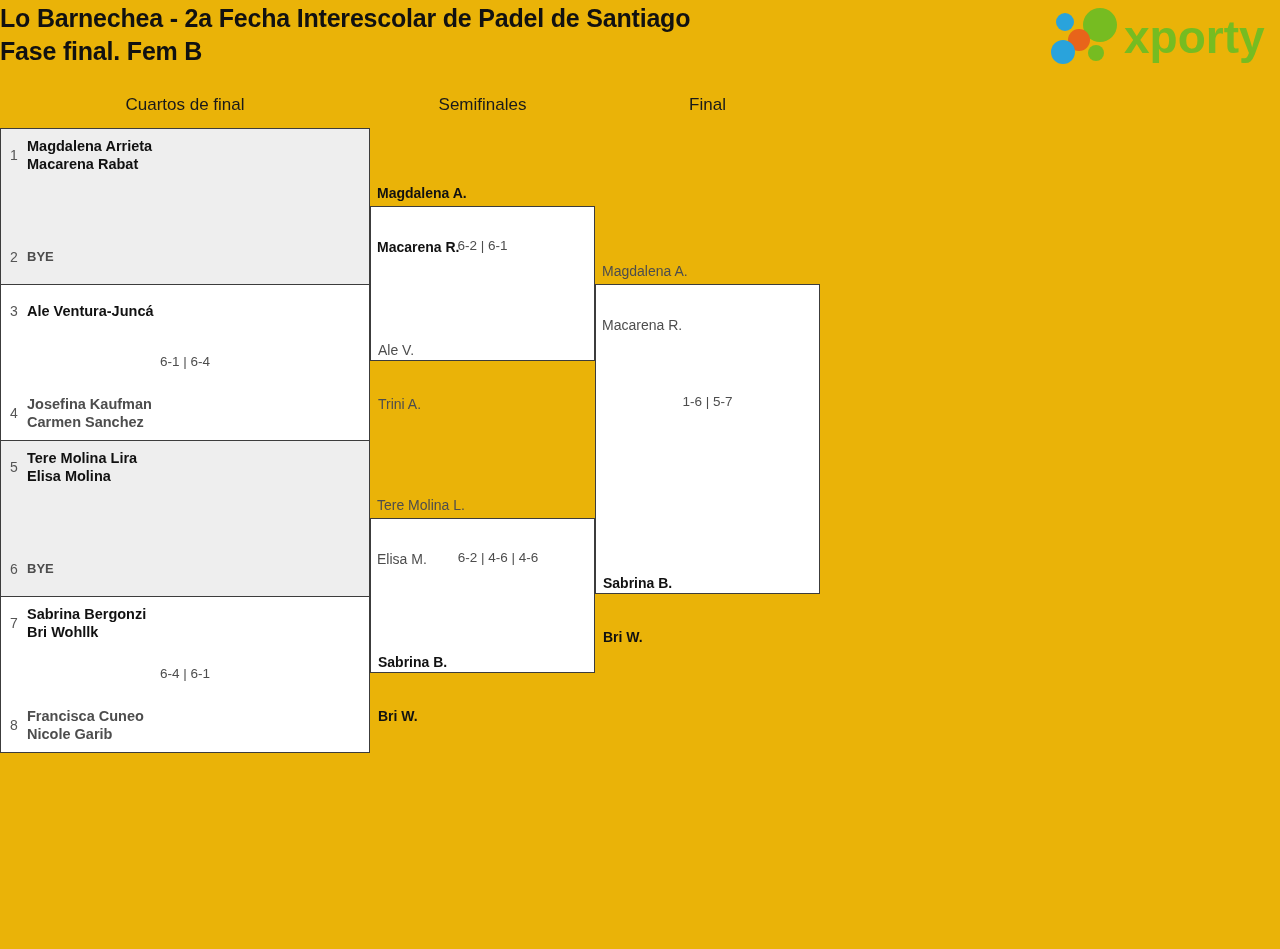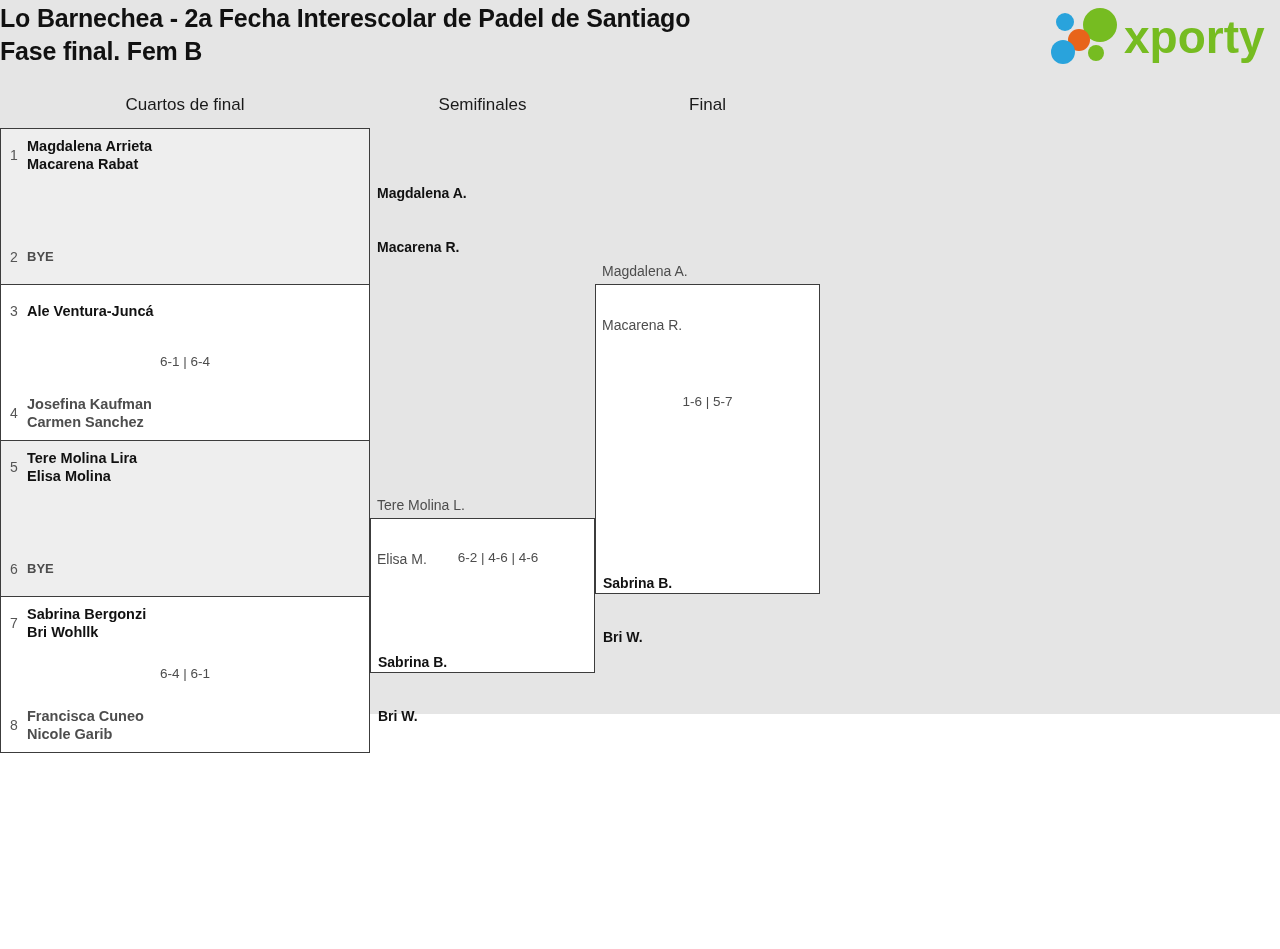--- a/index.html
+++ b/index.html
@@ -5,22 +5,22 @@
 <style>
   * { box-sizing: border-box; margin: 0; padding: 0; }
   html, body {
     width: 1280px; height: 949px;
     background: #ffffff;
     font-family: "Liberation Sans", sans-serif;
     overflow: hidden;
   }
   #page {
     position: relative;
-    width: 1280px; height: 714px;
-    background: #e5e5e5;
+    width: 1280px; height: 949px;
+    background: #eab308;
   }
 
   
   #header-title {
     position: absolute;
     left: 0px; top: 2px;
     width: 1000px;
     font-size: 25px;
     font-weight: 700;
     line-height: 33px;
@@ -204,20 +204,27 @@
       <div class="score" style="top:69px;">6-4 | 6-1</div>
       <div class="slot loser" style="top:110px; height:36px;">
         <span class="seed">8</span>
         <span class="names">
           <span class="nm">Francisca Cuneo</span>
           <span class="nm">Nicole Garib</span>
         </span>
       </div>
     </div>
 
+    <div class="match" style="left:370px; top:206px; width:225px; height:155px;">
+      <div class="score" style="top:31px;">6-2 | 6-1</div>
+      <div class="adv loser" style="left:7px; top:98px;">
+        <span class="nm">Ale V.</span>
+        <span class="nm">Trini A.</span>
+      </div>
+    </div>
 
     <div class="adv winner" style="left:377px; top:148px;">
       <span class="nm">Magdalena A.</span>
       <span class="nm">Macarena R.</span>
     </div>
 
     <div class="match" style="left:370px; top:518px; width:225px; height:155px;">
       <div class="score" style="top:31px;margin-left:31px;">6-2 | 4-6 | 4-6</div>
       <div class="adv winner" style="left:7px; top:98px;">
         <span class="nm">Sabrina B.</span>

